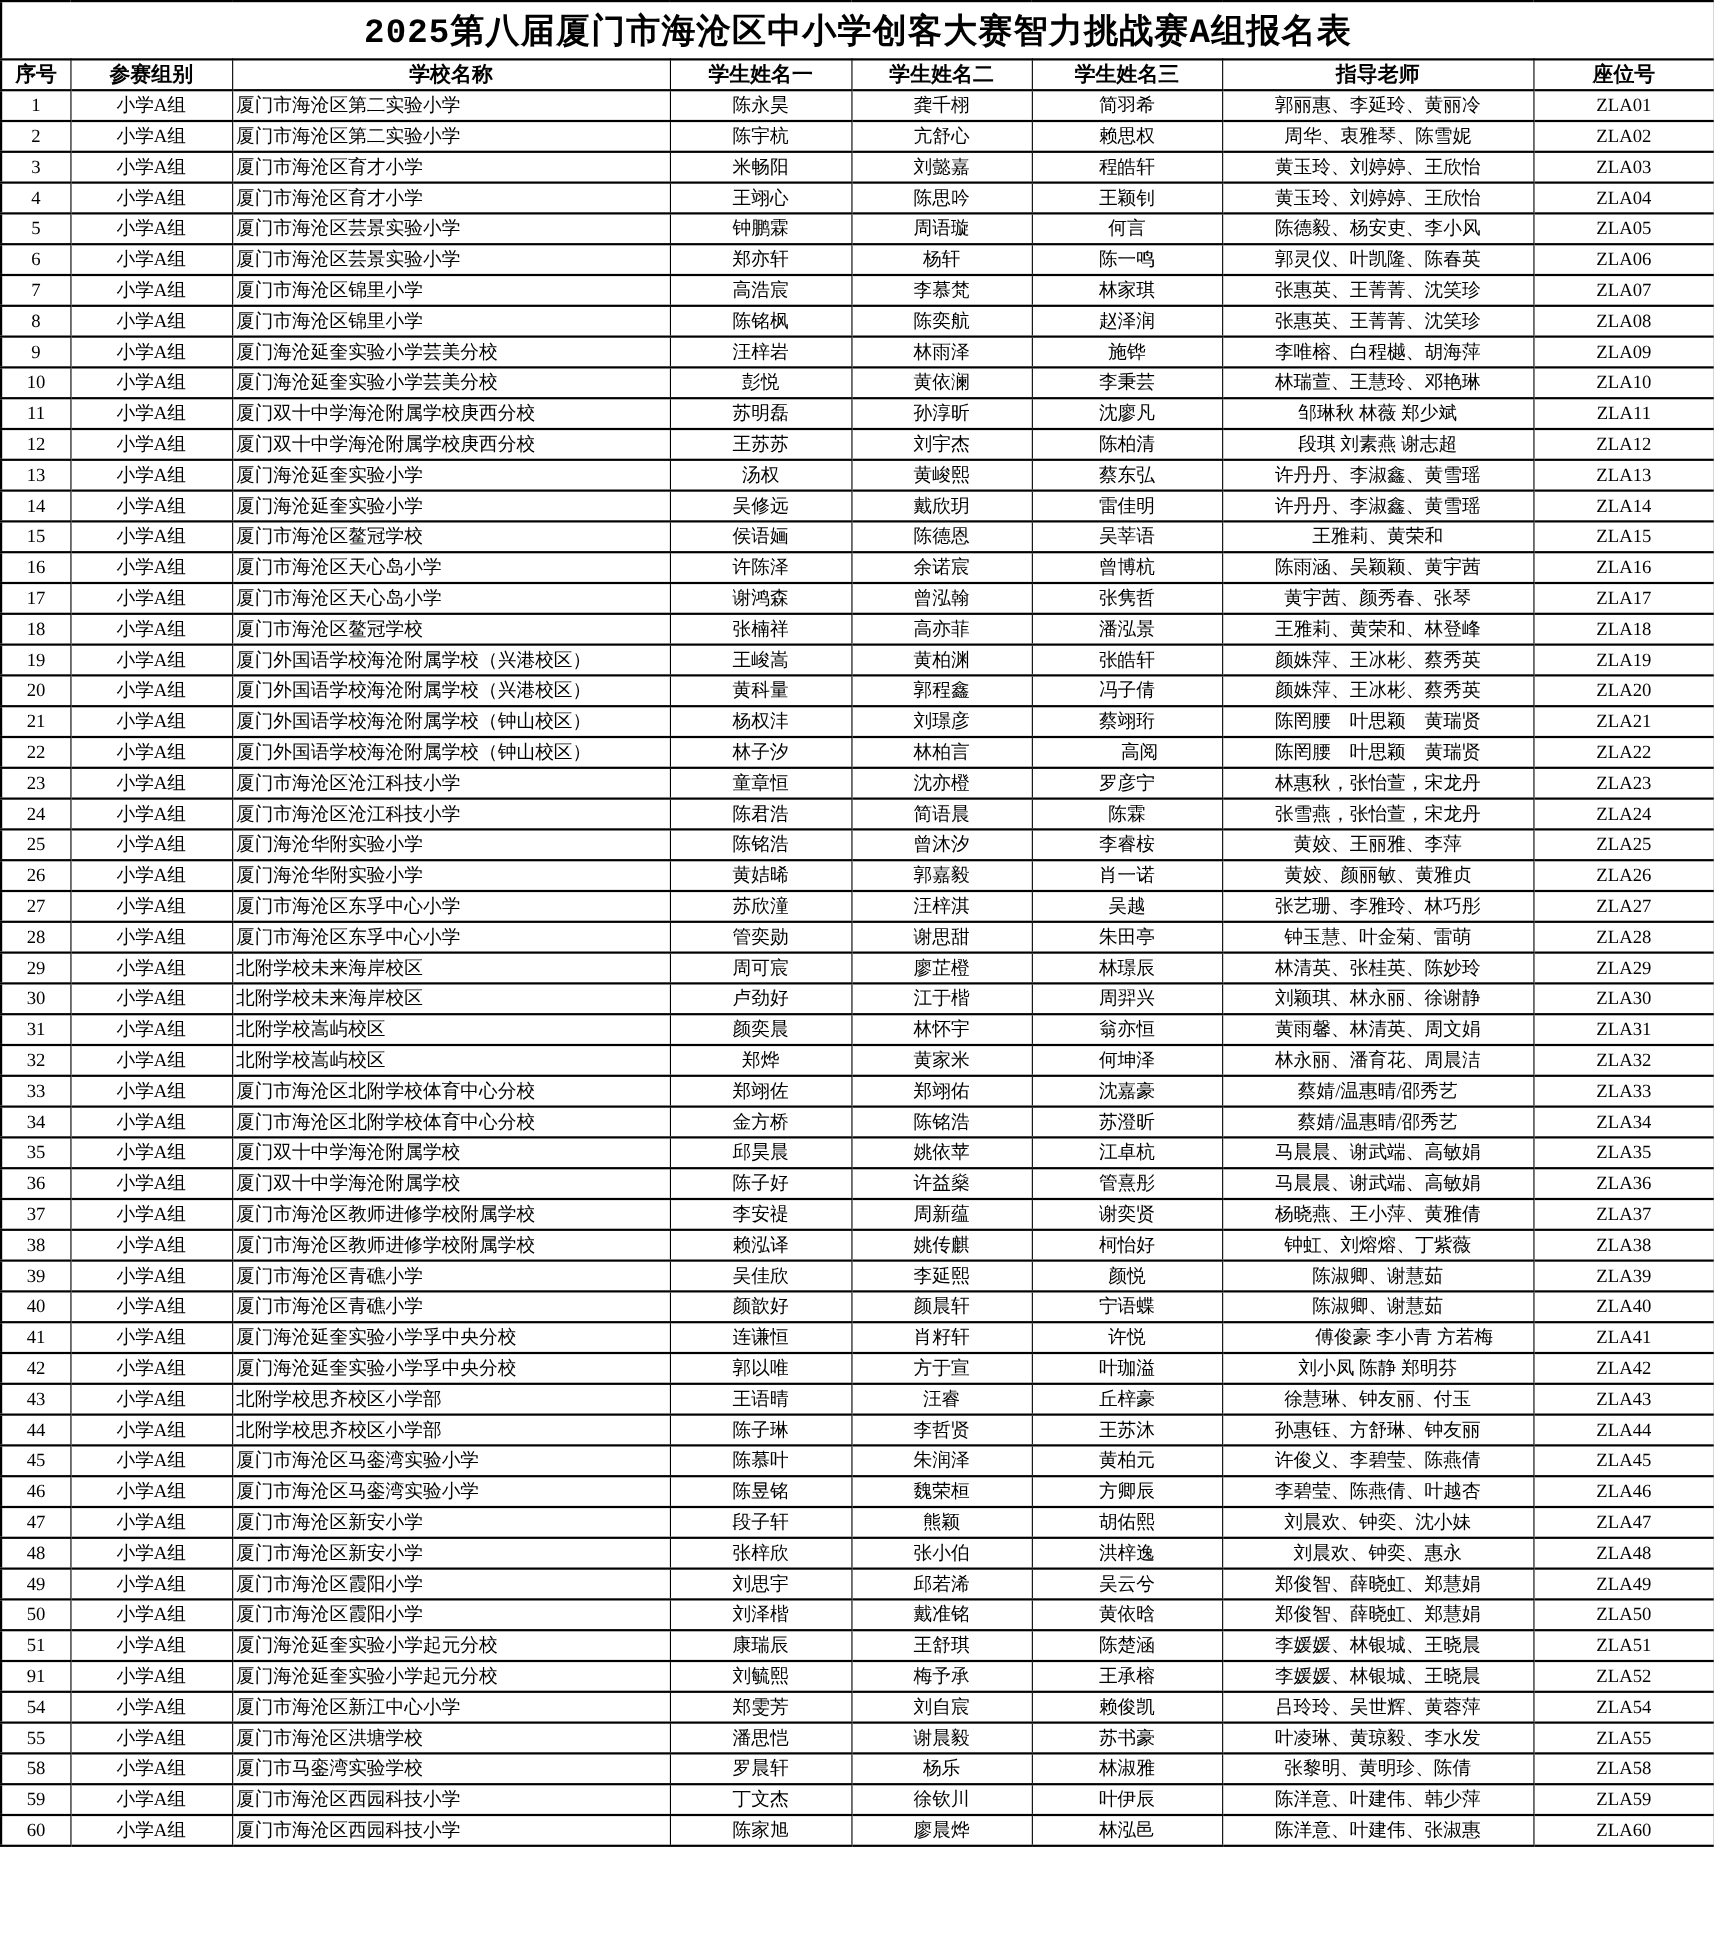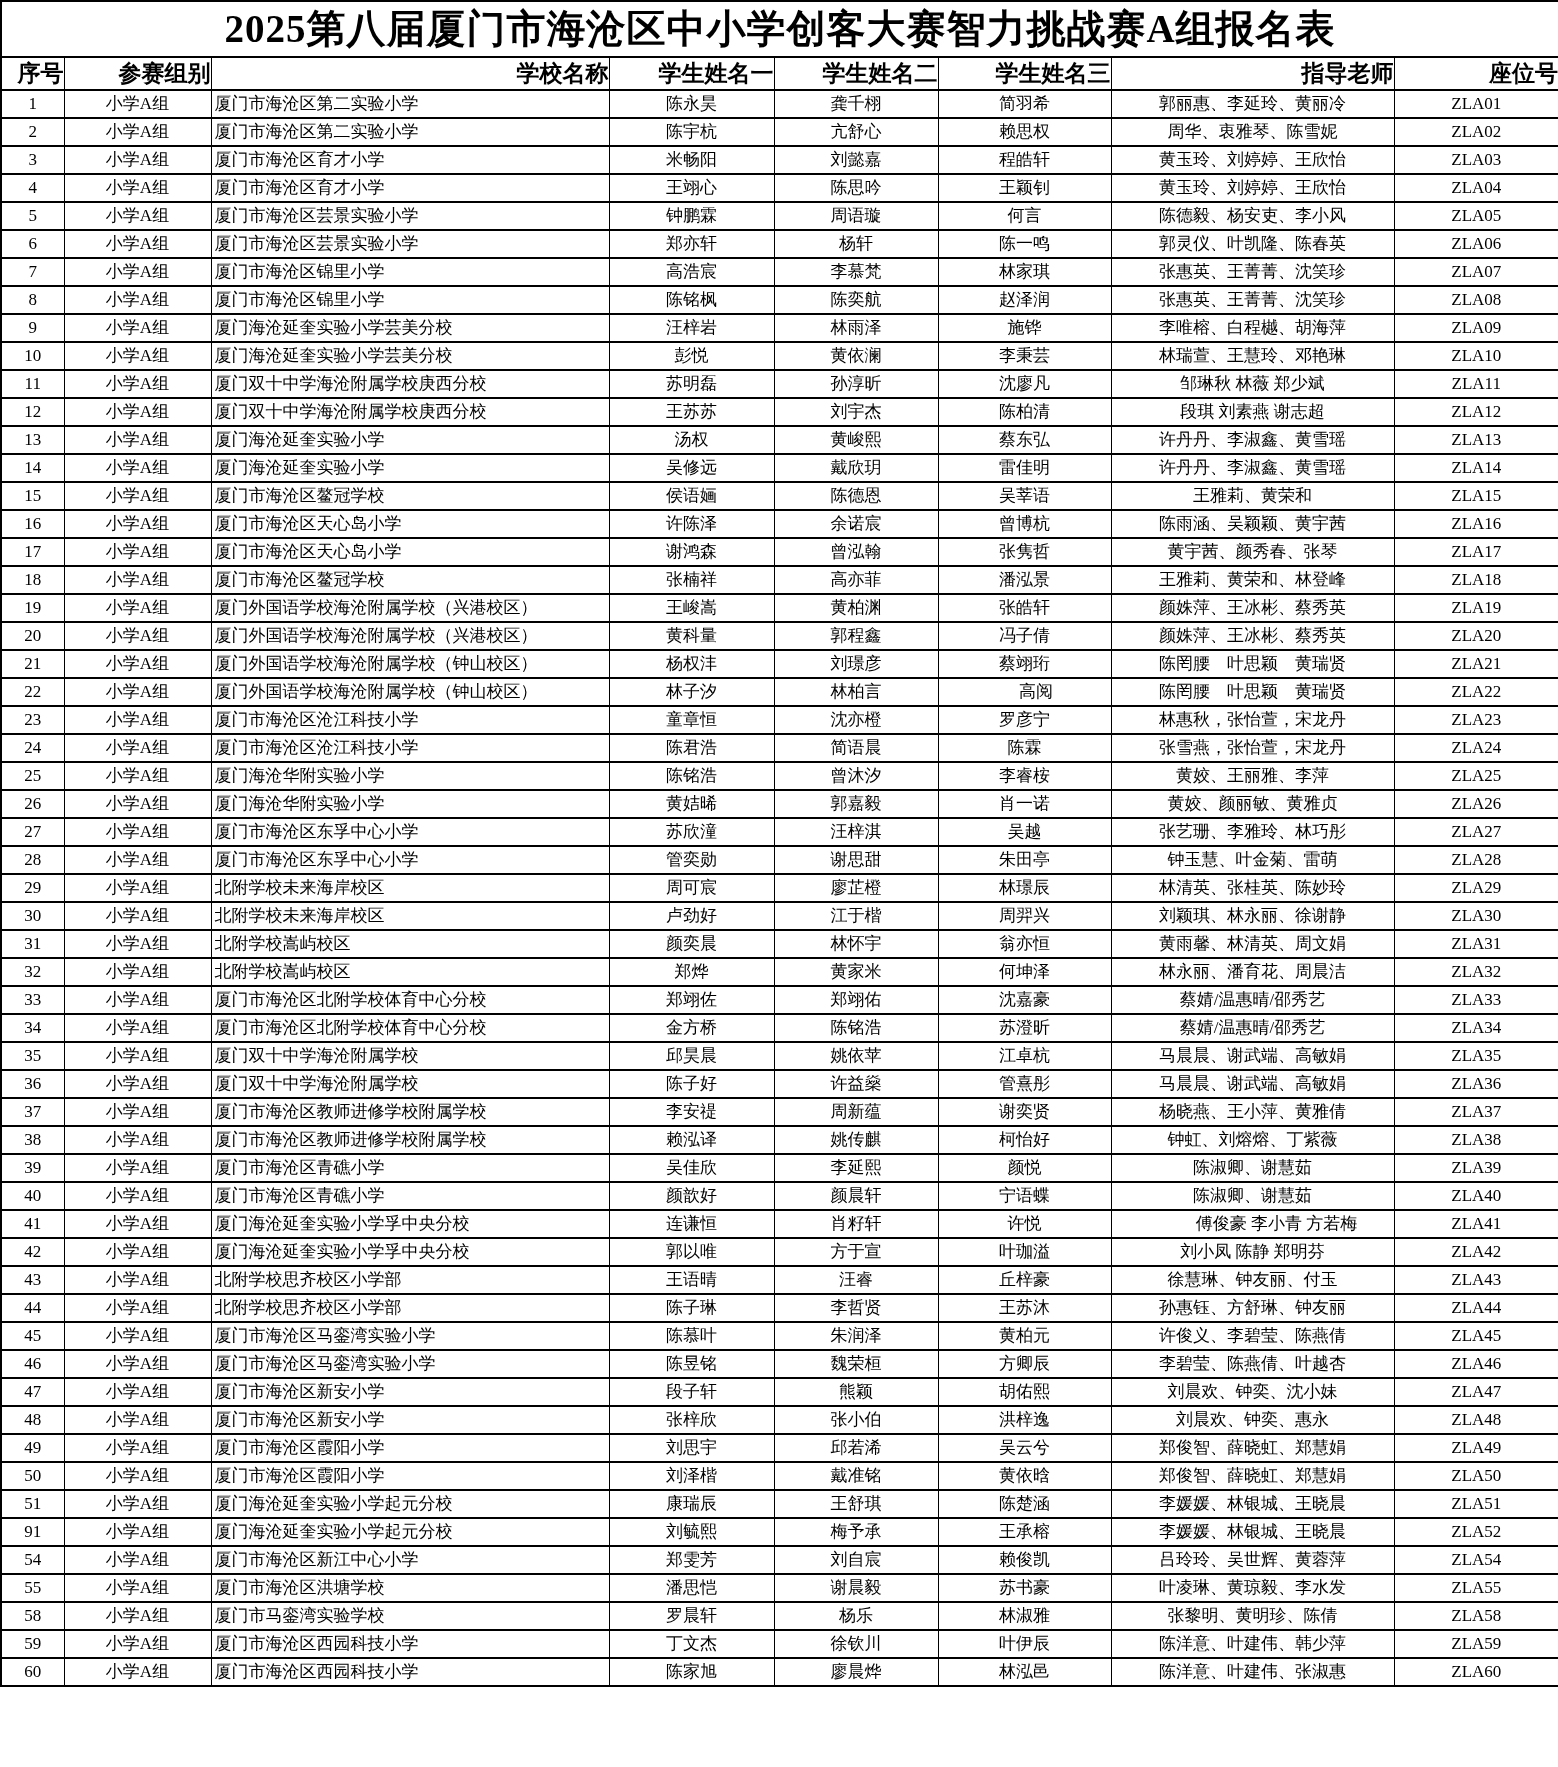--- a/index.html
+++ b/index.html
@@ -1,22 +1,22 @@
 <!DOCTYPE html>
 <html><head>
 <meta charset="utf-8">
 <style>
   html,body{margin:0;padding:0;background:#ffffff;}
   body{width:1558px;font-family:"Liberation Serif","DejaVu Serif",serif;color:#000;}
   table.roster{border-collapse:collapse;table-layout:fixed;width:1558px;border:2px solid #000;}
   th,td{border-left:1px solid #000;border-right:1px solid #000;
         border-top:2px solid #000;border-bottom:2px solid #000;
         overflow:hidden;white-space:nowrap;padding:0;}
-  th.title-cell{height:51px;font-size:39px;font-weight:bold;text-align:center;letter-spacing:1px;}
-  tr.header-row th{height:23px;font-size:23px;font-weight:bold;text-align:right;margin-left:14px;}
+  th.title-cell{height:51px;font-size:31px;font-weight:bold;text-align:center;letter-spacing:1px;font-family:Liberation Mono, monospace;}
+  tr.header-row th{height:23px;font-size:19px;font-weight:bold;text-align:center;margin-left:14px;}
   tbody td{height:26px;line-height:26px;font-size:17px;text-align:center;}
   tbody td.col-school{text-align:left;padding-left:3px;font-family:Liberation Serif, serif;}
 </style>
 </head>
 <body>
 
 <table class="roster">
   <colgroup>
     <col style="width:63px">
       <col style="width:147px">

